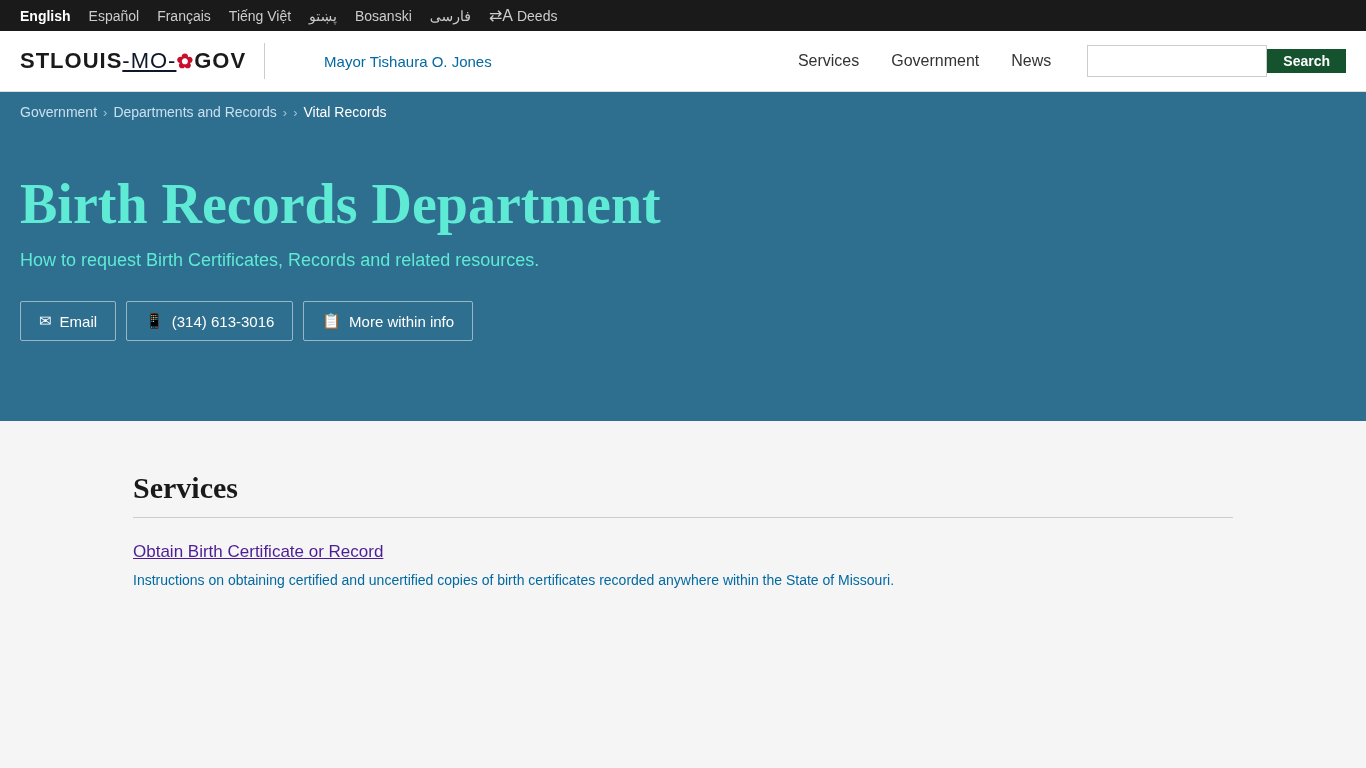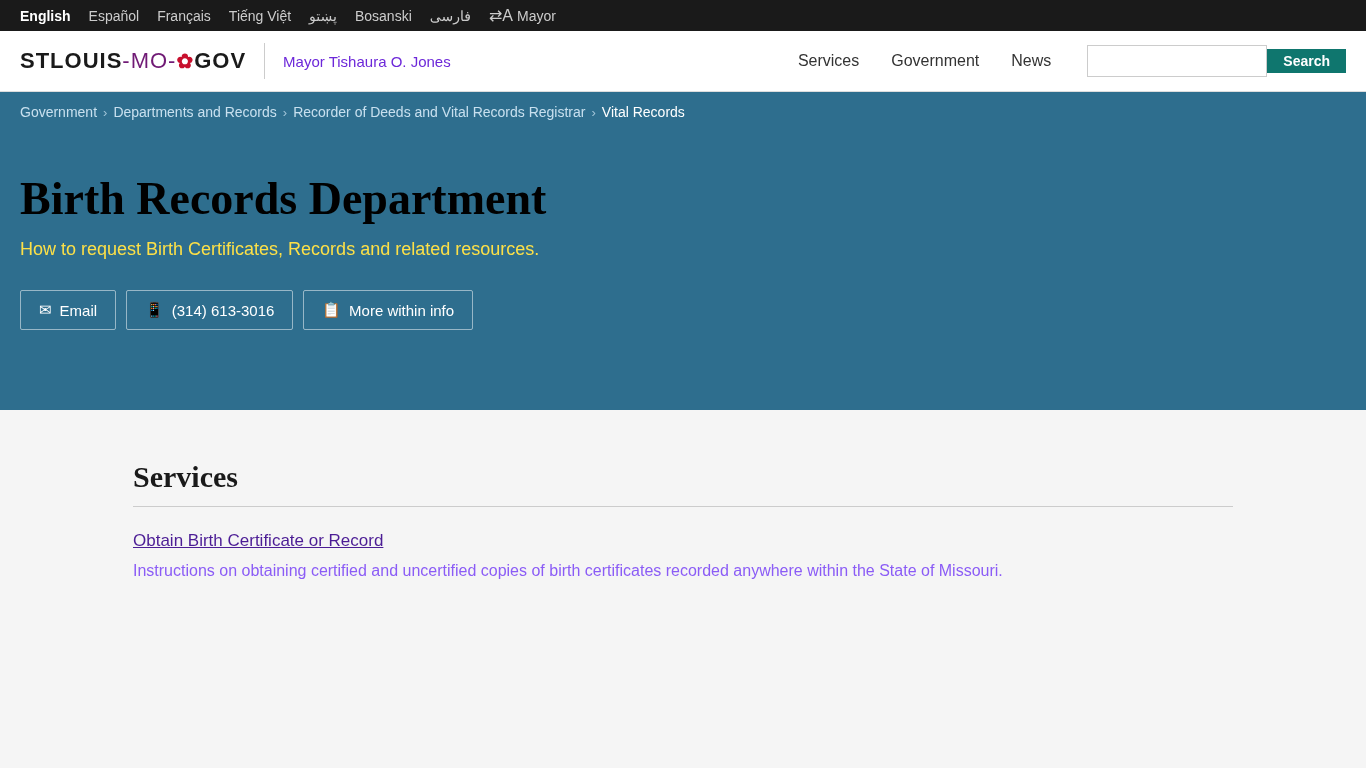--- a/index.html
+++ b/index.html
@@ -48,35 +48,36 @@
       align-items: center;
       gap: 14px;
     }
     #logo-text {
       font-family: Arial, sans-serif;
       font-size: 22px;
       font-weight: 900;
       letter-spacing: 1px;
       color: #1a1a1a;
     }
-    #logo-text span.dash { color: #701a75; font-weight: 400; }
+    #logo-text span.dash { color: #0f172a; font-weight: 400; text-decoration: underline; }
     #logo-text .fleur {
       color: #c8102e;
       font-size: 20px;
     }
     #logo-divider {
       width: 1px;
       height: 36px;
       background: #ccc;
       margin: 0 4px;
     }
     #mayor-name {
       font-family: Arial, sans-serif;
       font-size: 15px;
-      color: #6d28d9;
+      color: #0369a1;
+      margin-left: 41px;
     }
     #nav-search {
       display: flex;
       align-items: center;
       gap: 24px;
     }
     #nav-links {
       display: flex;
       gap: 8px;
     }
@@ -93,21 +94,21 @@
     }
     #search-input {
       border: 1px solid #ccc;
       padding: 7px 10px;
       font-size: 14px;
       width: 180px;
       outline: none;
       font-family: Arial, sans-serif;
     }
     #search-btn {
-      background: #0f766e;
+      background: #14532d;
       color: #fff;
       border: none;
       padding: 4px 16px;
       font-size: 14px;
       cursor: pointer;
       font-family: Arial, sans-serif;
       font-weight: bold;
     }
 
     
@@ -133,29 +134,29 @@
       color: #fff;
     }
 
     
     #hero {
       background: #2e6e8e;
       padding: 40px 20px 80px 20px;
       position: relative;
     }
     #hero h1 {
-      color: #000000;
-      font-size: 46px;
+      color: #5eead4;
+      font-size: 56px;
       font-weight: bold;
       font-family: Georgia, serif;
       margin-bottom: 14px;
       max-width: 900px;
     }
     #hero .subtitle {
-      color: #fde047;
+      color: #5eead4;
       font-size: 18px;
       font-family: Arial, sans-serif;
       margin-bottom: 30px;
       max-width: 700px;
     }
     #contact-buttons {
       display: flex;
       gap: 10px;
       flex-wrap: wrap;
     }
@@ -214,22 +215,22 @@
     }
     .service-link {
       color: #4c1d95;
       font-size: 17px;
       font-family: Arial, sans-serif;
       text-decoration: underline;
       display: block;
       margin-bottom: 8px;
     }
     .service-desc {
-      color: #8b5cf6;
-      font-size: 16px;
+      color: #0369a1;
+      font-size: 14px;
       font-family: Arial, sans-serif;
       line-height: 1.5;
     }
 
     #related-section {
       max-width: 1100px;
       margin-left: auto;
       margin-right: auto;
     }
     #related-section h2 {
@@ -246,21 +247,21 @@
 <div id="lang-bar">
   <a href="#" class="active">English</a>
   <a href="#">Español</a>
   <a href="#">Français</a>
   <a href="#">Tiếng Việt</a>
   <a href="#">پښتو</a>
   <a href="#">Bosanski</a>
   <a href="#">فارسی</a>
   <div class="more-btn">
     <span class="translate-icon">⇄A</span>
-    <span>Mayor</span>
+    <span>Deeds</span>
   </div>
 </div>
 
 <div id="header">
   <div id="logo-area">
     <div id="logo-text">
       <span style="font-weight:900;margin-top:28px;">STLOUIS</span><span class="dash">-MO-</span><span class="fleur">✿</span><span>GOV</span>
     </div>
     <div id="logo-divider"></div>
     <div id="mayor-name">Mayor Tishaura O. Jones</div>
@@ -276,21 +277,20 @@
       <button id="search-btn">Search</button>
     </div>
   </div>
 </div>
 
 <nav id="breadcrumb">
   <a href="#">Government</a>
   <span class="sep">›</span>
   <a href="#">Departments and Records</a>
   <span class="sep">›</span>
-  <a href="#">Recorder of Deeds and Vital Records Registrar</a>
   <span class="sep">›</span>
   <span class="current">Vital Records</span>
 </nav>
 
 <div id="hero">
   <h1>Birth Records Department</h1>
   <p class="subtitle">How to request Birth Certificates, Records and related resources.</p>
   <div id="contact-buttons">
     <a href="#" class="contact-btn">
       <span>✉</span>

